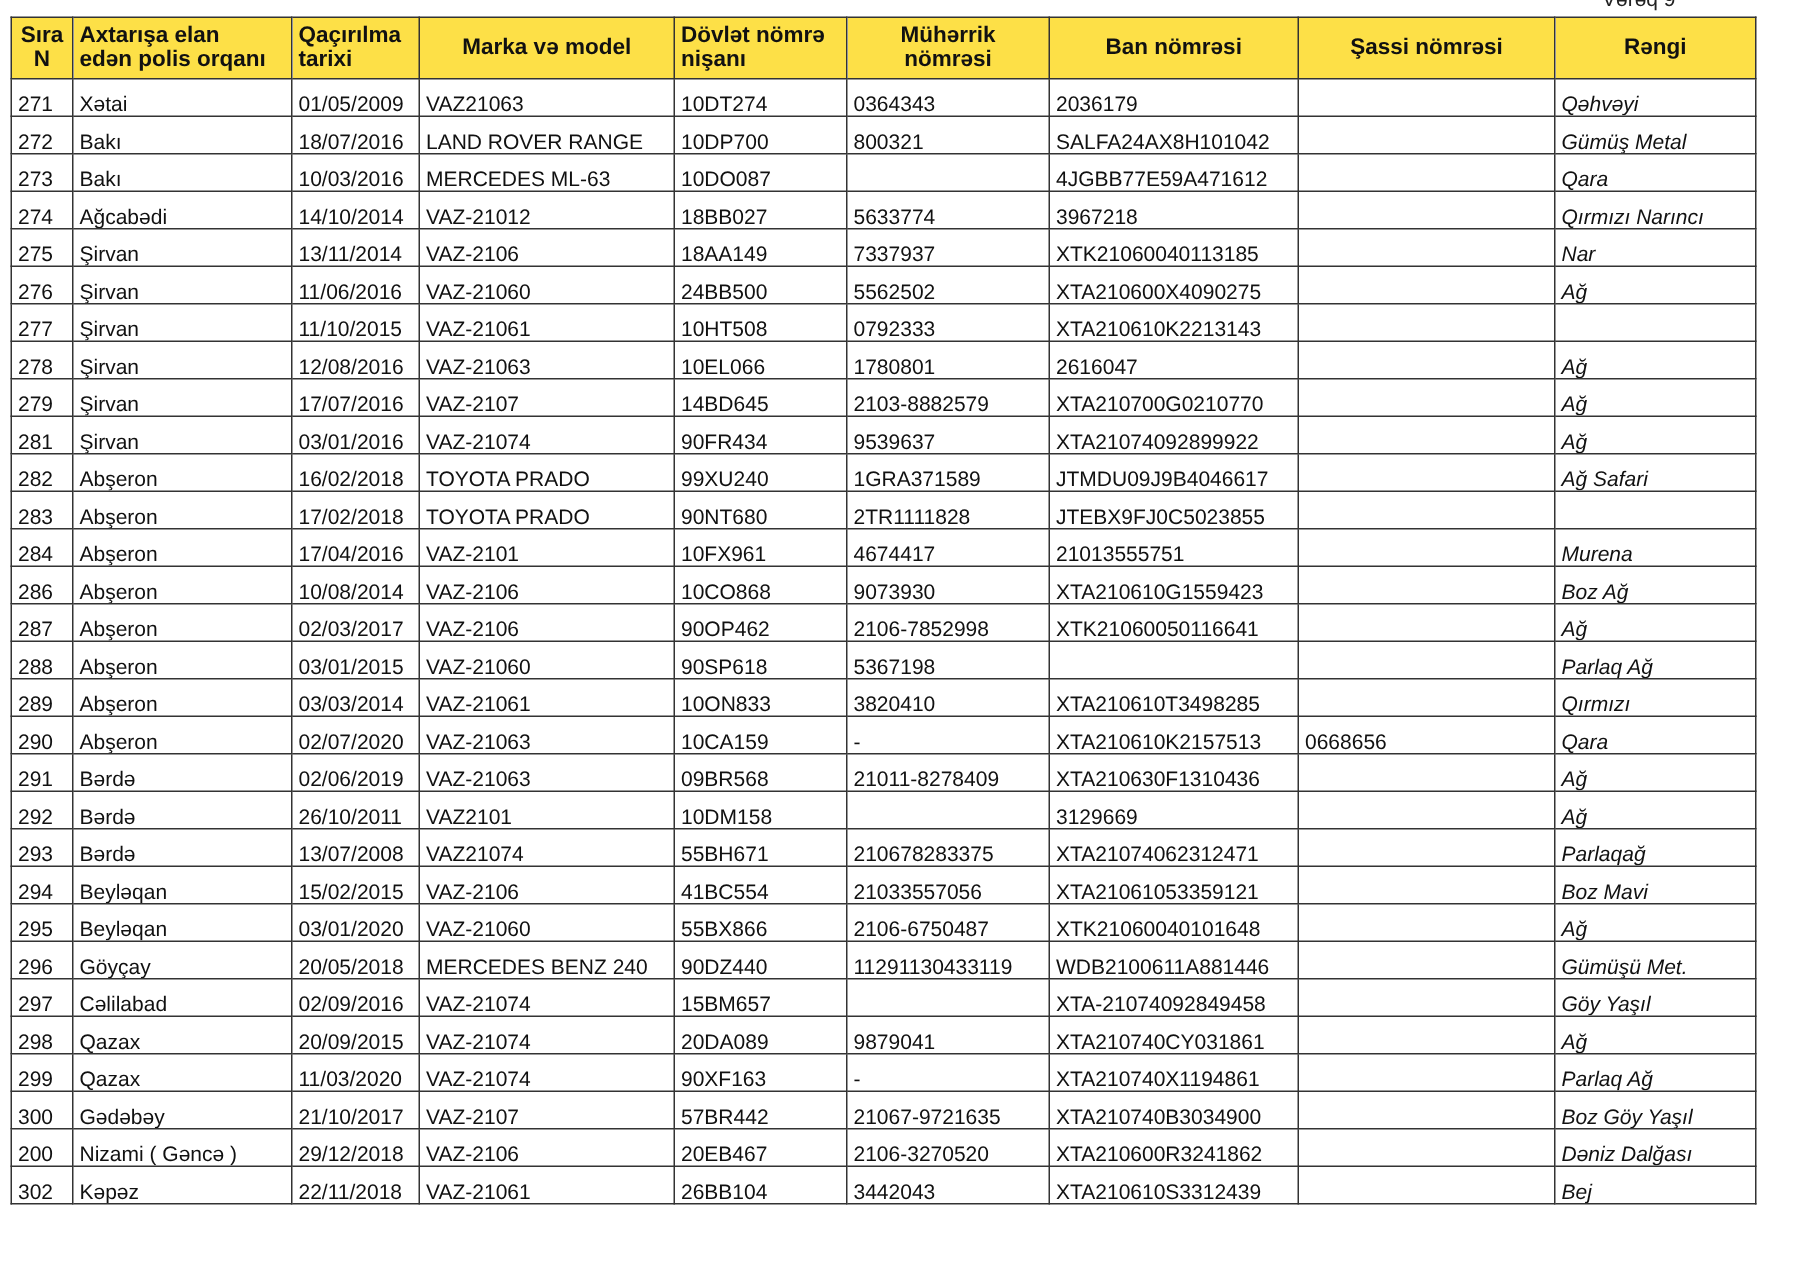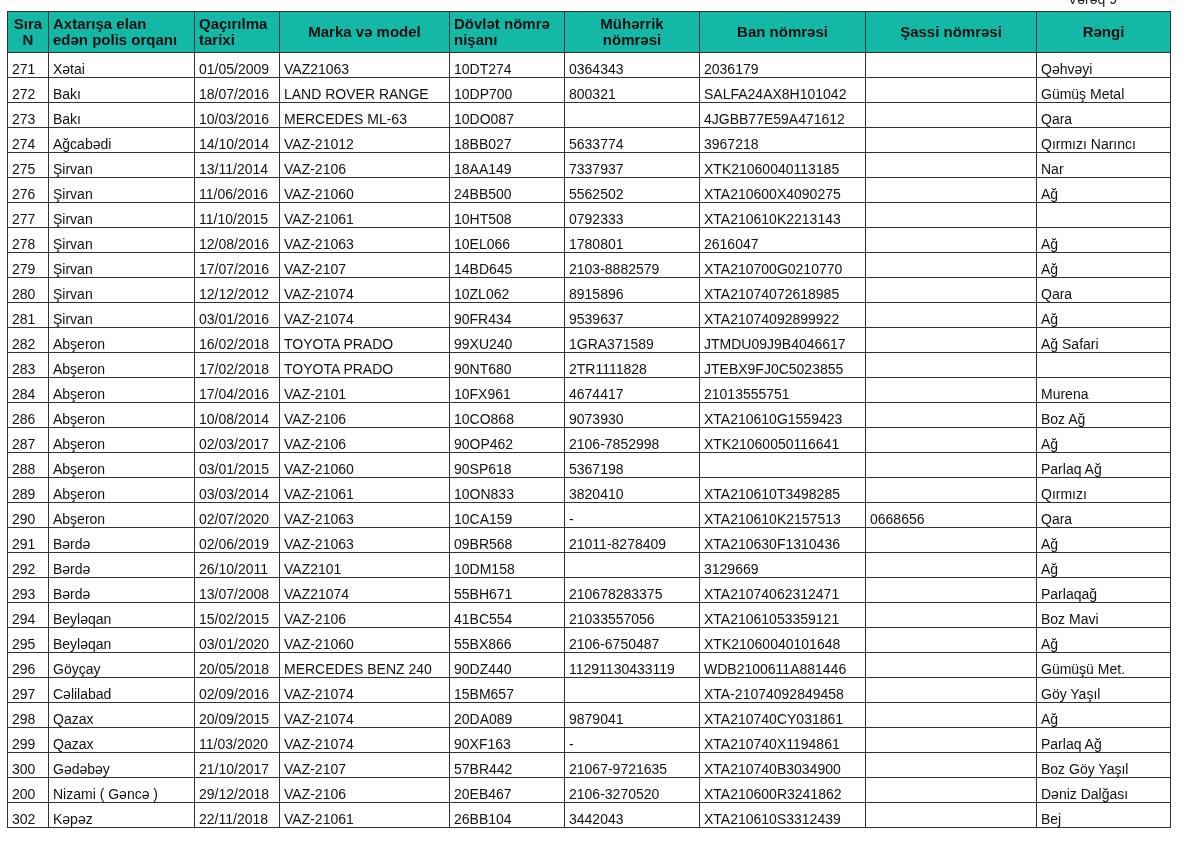--- a/index.html
+++ b/index.html
@@ -1,25 +1,25 @@
 <!DOCTYPE html>
 <html><head>
 <meta charset="utf-8">
 <style>
   html, body { margin: 0; padding: 0; background: #ffffff; }
   body { width: 1200px; height: 847px; position: relative; overflow: hidden; font-family: "Liberation Sans", sans-serif; color: #111; }
   .sheet-label { position: absolute; top: -9px; left: 1068px; font-size: 14px; color: #222; }
   table.register { position: absolute; left: 7px; top: 11px; border-collapse: collapse; table-layout: fixed; width: 1163px; border: 1.5px solid #222; }
   table.register th, table.register td { border: 1px solid #333; padding: 0 4px; overflow: hidden; white-space: nowrap; }
-  table.register thead th { background: #14b8a6; font-weight: bold; font-size: 15px; height: 40px; line-height: 16px; color: #111; }
+  table.register thead th { background: #fde047; font-weight: bold; font-size: 15px; height: 40px; line-height: 16px; color: #111; }
   th.left { text-align: left; }
   th.center { text-align: center; }
   table.register tbody td { font-size: 14px; height: 22px; line-height: 16px; padding-top: 2px; vertical-align: bottom; }
   td.num { padding-right: 5px; }
-  td.color { padding-left: 1px; }
+  td.color { padding-left: 1px; font-style: italic; }
 </style>
 </head>
 <body>
 
 <div class="sheet-label">Vərəq  9</div>
 
 <table class="register">
   <colgroup>
     <col style="width:41px">
     <col style="width:146px">
@@ -153,31 +153,20 @@
         <td>Şirvan</td>
         <td>17/07/2016</td>
         <td>VAZ-2107</td>
         <td>14BD645</td>
         <td>2103-8882579</td>
         <td>XTA210700G0210770</td>
         <td></td>
         <td class="color">Ağ</td>
       </tr>
       <tr>
-        <td class="num">280</td>
-        <td>Şirvan</td>
-        <td>12/12/2012</td>
-        <td>VAZ-21074</td>
-        <td>10ZL062</td>
-        <td>8915896</td>
-        <td>XTA21074072618985</td>
-        <td></td>
-        <td class="color">Qara</td>
-      </tr>
-      <tr>
         <td class="num">281</td>
         <td>Şirvan</td>
         <td>03/01/2016</td>
         <td>VAZ-21074</td>
         <td>90FR434</td>
         <td>9539637</td>
         <td>XTA21074092899922</td>
         <td></td>
         <td class="color">Ağ</td>
       </tr>

